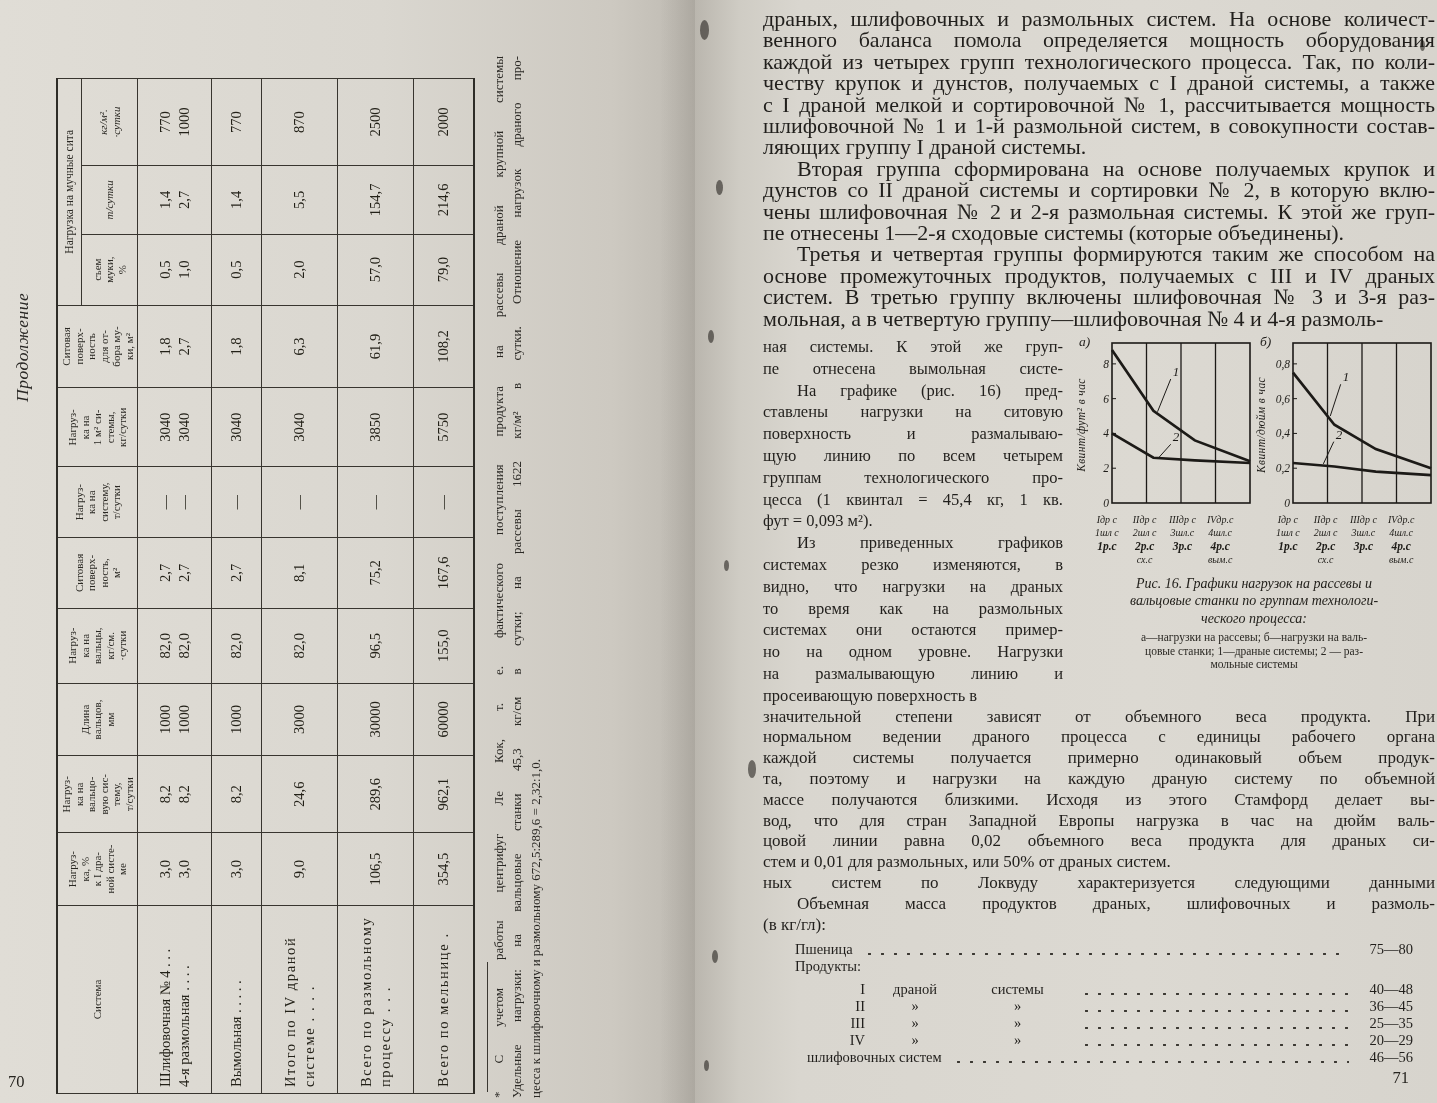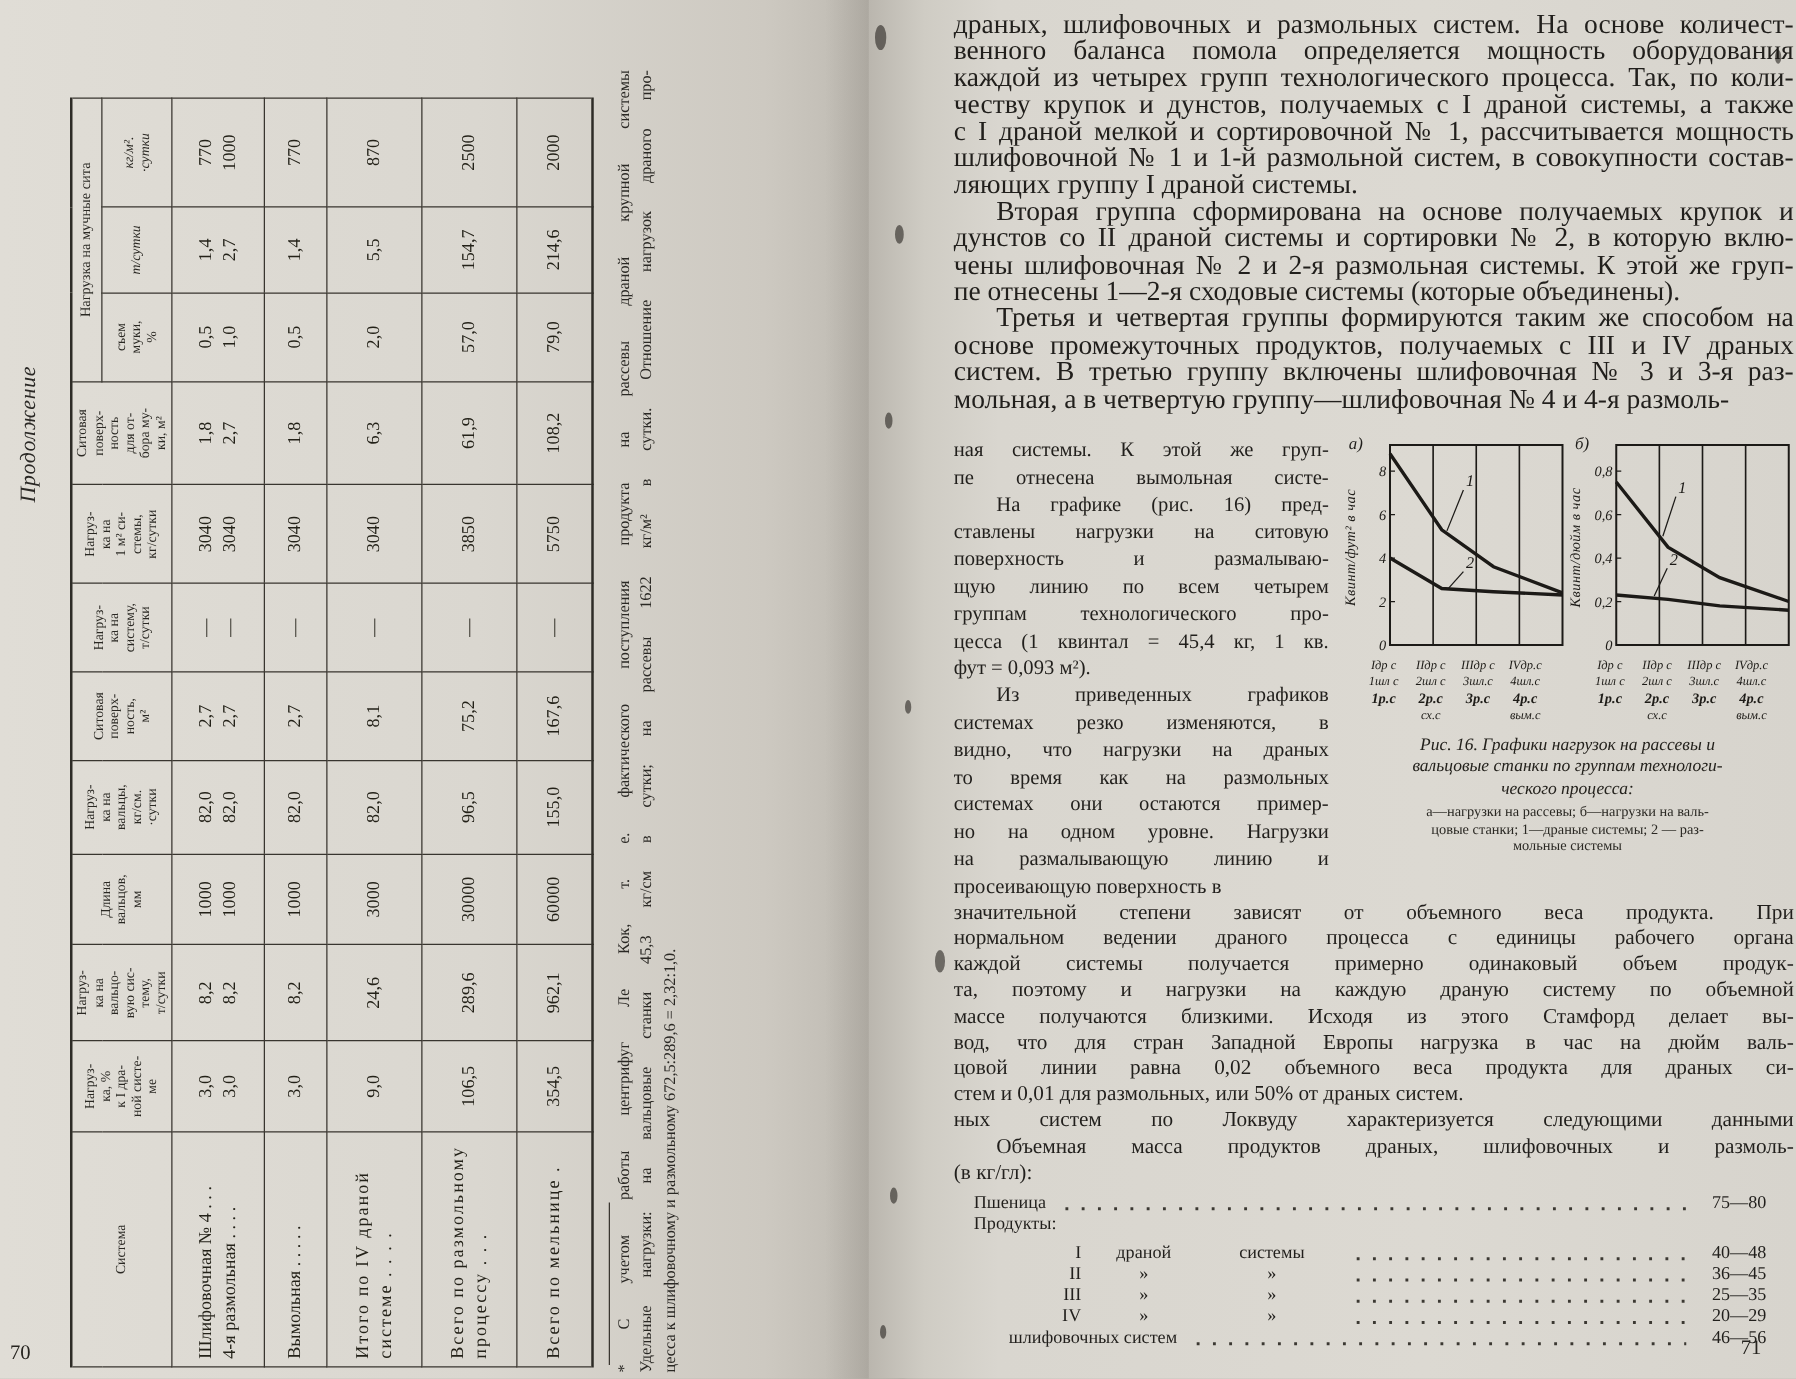--- a/index.html
+++ b/index.html
@@ -56,21 +56,21 @@
   .footnote{font-size:13px;line-height:1.42;color:#2a2824;}
   .fn-rule{width:130px;border-top:1.4px solid #3a3731;margin:0 0 2px 8px;}
   .footnote .tl{padding:0 2px;}
 
   
   .rp-body{position:absolute;left:68px;top:8px;width:672px;}
   .tl{text-align:justify;text-align-last:justify;}
   .tl.last{text-align-last:left;}
   .tl.ind{text-indent:34px;}
   #paras-top .tl{font-size:22px;line-height:21.4px;}
-  .two-col{display:flex;align-items:flex-start;margin-top:20px;}
+  .two-col{display:flex;align-items:flex-start;margin-top:7px;}
   #narrow-col{width:300px;}
   #narrow-col .tl{font-size:16.5px;line-height:21.8px;}
   figure.fig{margin:0 0 0 10px;width:362px;}
   #paras-bottom .tl{font-size:17px;line-height:20.8px;}
 
   
   .charts{display:flex;}
   .chart-block{position:relative;width:181px;}
   .panel-lab{position:absolute;left:6px;top:-2px;font-style:italic;font-size:13.5px;z-index:2;}
   .chart-row{display:flex;}
@@ -81,21 +81,21 @@
   .xrow div{flex:1;text-align:center;font-size:10px;line-height:12.5px;white-space:nowrap;font-style:italic;}
   .xrow.r3 div{font-size:11.5px;font-weight:bold;line-height:15px;}
   figcaption{margin-top:8px;text-align:center;}
   .cap-line{font-style:italic;font-size:14px;line-height:17.5px;color:#23211c;}
   .leg-line{font-size:11.5px;line-height:13.5px;color:#2a2823;}
   .cap-gap{height:4px;}
 
   
   #list{margin-top:6px;width:650px;}
   .lrow{display:flex;align-items:baseline;font-size:14.5px;line-height:16.5px;height:17px;}
-  .lrow.i0{margin-left:16px;}
+  .lrow.i0{margin-left:32px;}
   .lrow.i1{margin-left:72px;}
   .lrow.i2{margin-left:44px;}
   .lrow.first-prod{margin-top:6px;}
   .lc1{width:30px;text-align:right;}
   .lc2{width:100px;text-align:center;}
   .lc3{width:105px;text-align:center;}
   .lplain{white-space:nowrap;}
   .dots{flex:1;align-self:stretch;margin:0 8px;
     background-image:radial-gradient(circle, #3b3832 1.1px, transparent 1.5px);
     background-size:13px 4px;background-repeat:repeat-x;background-position:2px 11px;}

